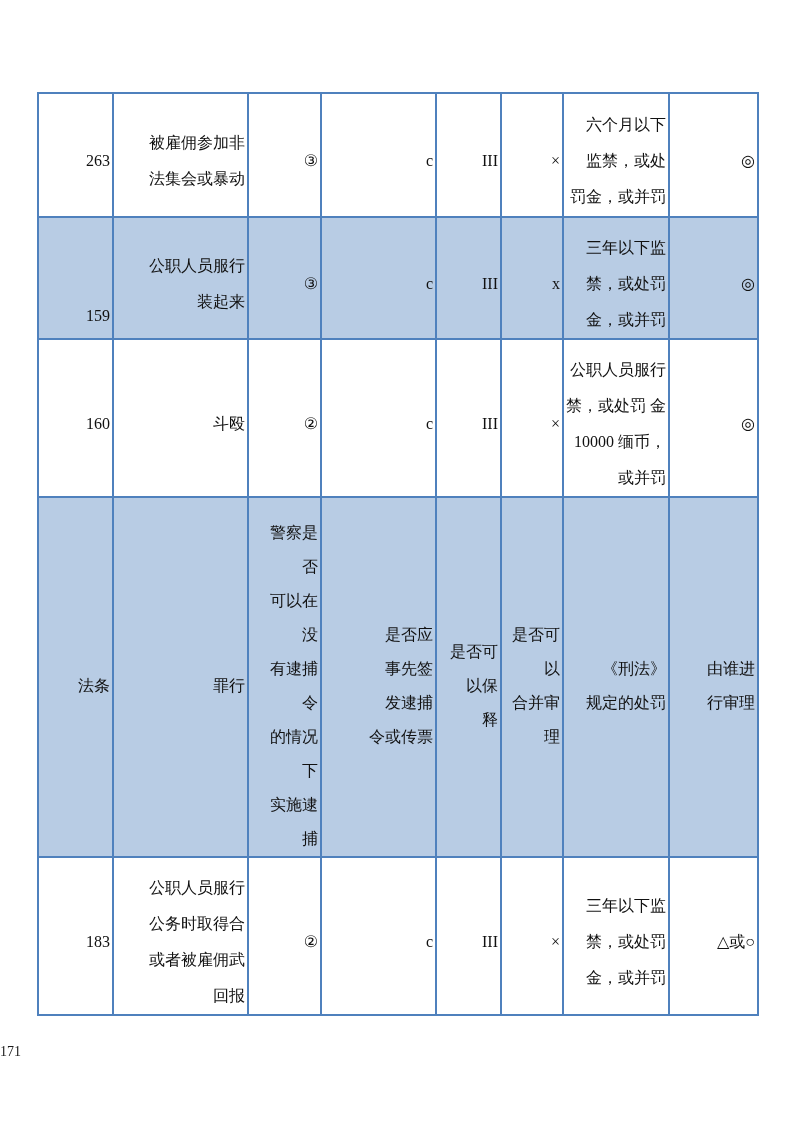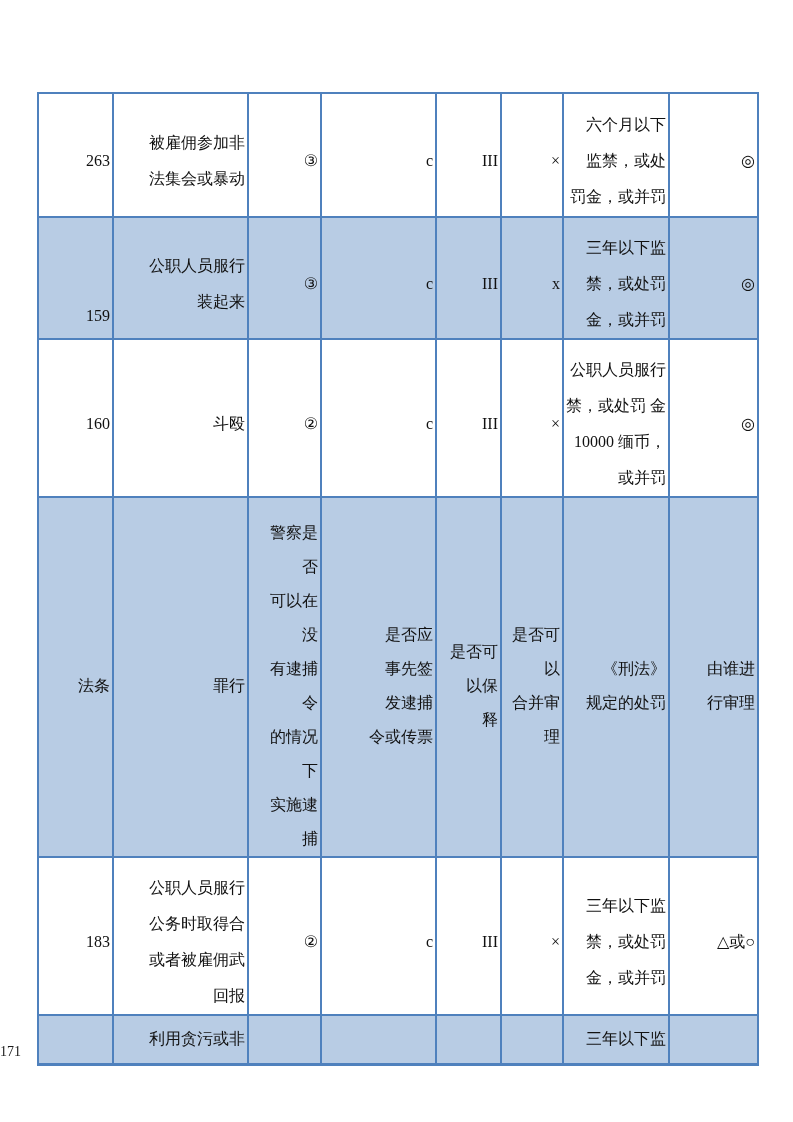--- a/index.html
+++ b/index.html
@@ -127,26 +127,16 @@
 回报</td>
       <td>②</td>
       <td>c</td>
       <td>III</td>
       <td>×</td>
       <td>三年以下监
 禁，或处罚
 金，或并罚</td>
       <td>△或○</td>
     </tr>
-    <tr class="r5 shaded">
-      <td></td>
-      <td>利用贪污或非</td>
-      <td></td>
-      <td></td>
-      <td></td>
-      <td></td>
-      <td>三年以下监</td>
-      <td></td>
-    </tr>
   </tbody>
 </table>
 
 <div class="page-number">171</div>
 
 </body></html>

